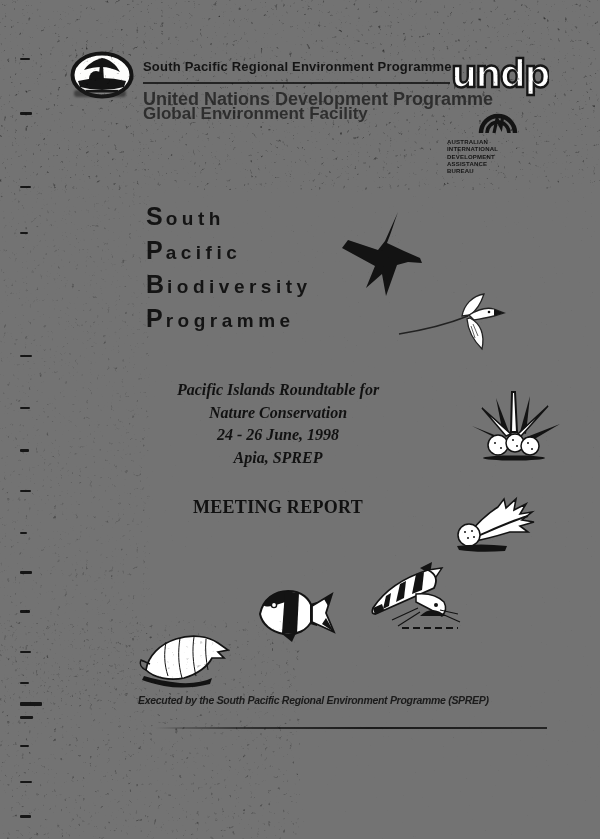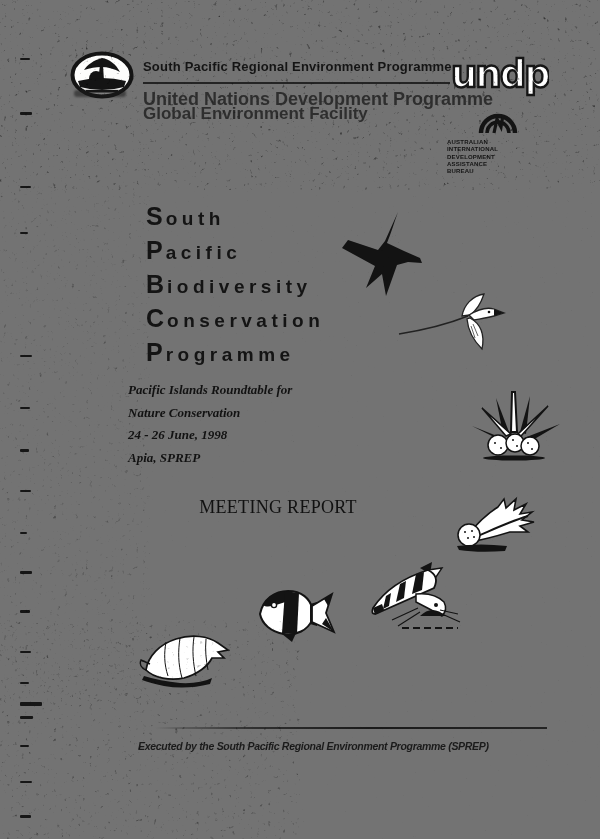--- a/index.html
+++ b/index.html
@@ -26,31 +26,31 @@
   .smudge { left:74px; top:90px; width:52px; height:7px; background:#1a1a1a;
     opacity:.55; filter:blur(1.2px); border-radius:3px; }
 
   
   .title-block { left:146px; top:189px;margin-top:13px; }
   .title-line { height:34px; font-size:19px; font-weight:700; letter-spacing:4.5px;
     color:#141414; filter:blur(.3px); white-space:nowrap; }
   .title-cap { font-size:25px; font-weight:900; letter-spacing:3px; }
 
   
-  .event-block { left:128px; top:379px; width:300px; 
+  .event-block { left:128px; top:379px; width:300px; text-align:center;
     font-family:"Liberation Serif", serif; font-style:italic; font-weight:700;
-    font-size:13px; line-height:22.5px; color:#121212; }
+    font-size:16px; line-height:22.5px; color:#121212; }
 
   .report-heading { left:128px; top:497px; width:300px; text-align:center;
-    font-family:"Liberation Serif", serif; font-weight:400; font-size:18px;
+    font-family:"Liberation Serif", serif; font-weight:700; font-size:18px;
     letter-spacing:.3px; color:#111; }
 
   
   .footer-block { left:130px; top:692px; font-style:italic; font-weight:700;
-    font-size:10.5px; letter-spacing:-.3px; line-height:16.5px; color:#1b1b1b;margin-top:46px; }
+    font-size:10.5px; letter-spacing:-.3px; line-height:16.5px; color:#1b1b1b; }
   .footer-line1 { padding-left:8px; }
   .rule-bottom { left:155px; top:727px; width:392px; height:2px;
     background:linear-gradient(90deg, rgba(25,25,25,0) 0%, rgba(25,25,25,.3) 8%,
       rgba(25,25,25,.75) 25%, #1a1a1a 55%, #242424 100%); }
 
   .marks i { position:absolute; background:#161616; display:block; border-radius:1px; }
 </style>
 </head>
 <body>
 
@@ -85,21 +85,20 @@
     <div>INTERNATIONAL</div>
     <div>DEVELOPMENT</div>
     <div>ASSISTANCE</div>
     <div>BUREAU</div>
   </div>
 
   <div class="abs title-block">
     <div class="title-line"><span class="title-cap">S</span>outh</div>
     <div class="title-line"><span class="title-cap">P</span>acific</div>
     <div class="title-line"><span class="title-cap">B</span>iodiversity</div>
-    <div class="title-line"><span class="title-cap">C</span>onservation</div>
     <div class="title-line"><span class="title-cap">P</span>rogramme</div>
   </div>
 
   <svg class="abs" style="left:338px;top:208px" width="92" height="94" viewBox="0 0 92 94">
     <path fill="#131313" d="M60,4 C56,15 53,25 49,35 L66,43 L82,50 L84,55 L70,54 L59,57
       L48,88 L44,66 L28,80 L37,58 L4,40 L10,32 L40,42 L47,33 Z"></path>
   </svg>
 
   <svg class="abs" style="left:396px;top:292px" width="115" height="64" viewBox="0 0 115 64">
     <path d="M3,42 C28,38 52,32 72,24" fill="none" stroke="#222" stroke-width="1.6"></path>

